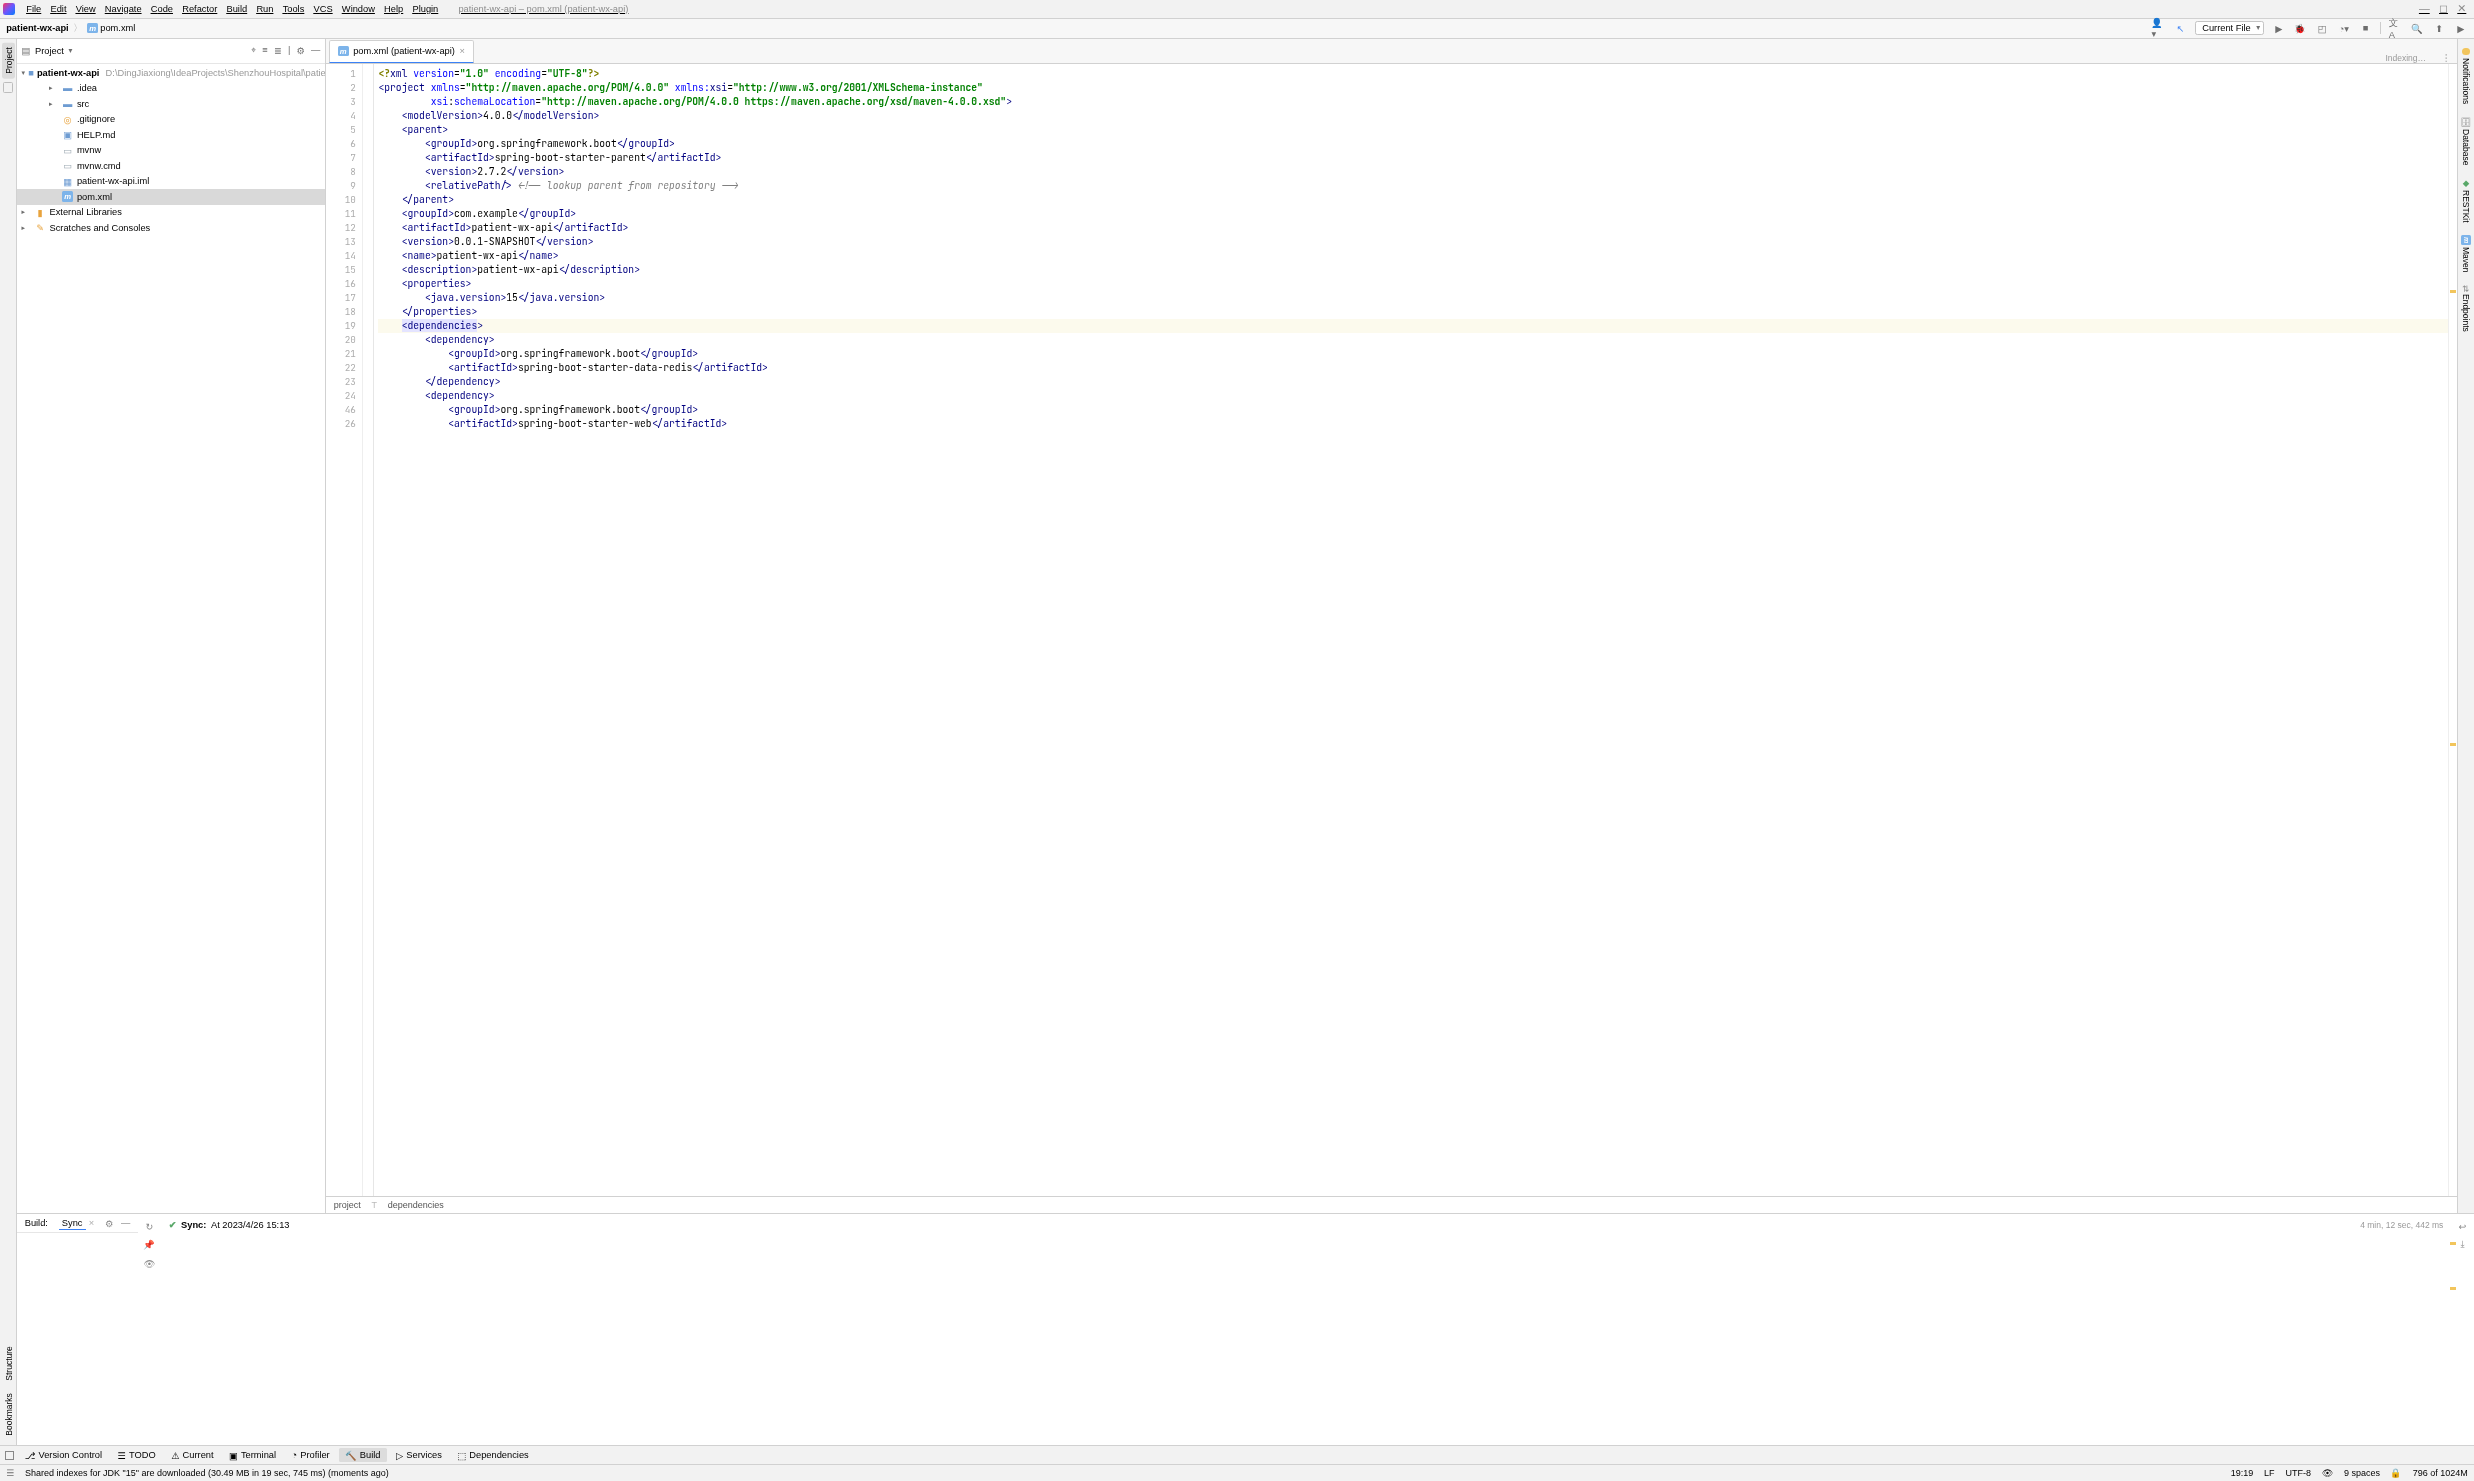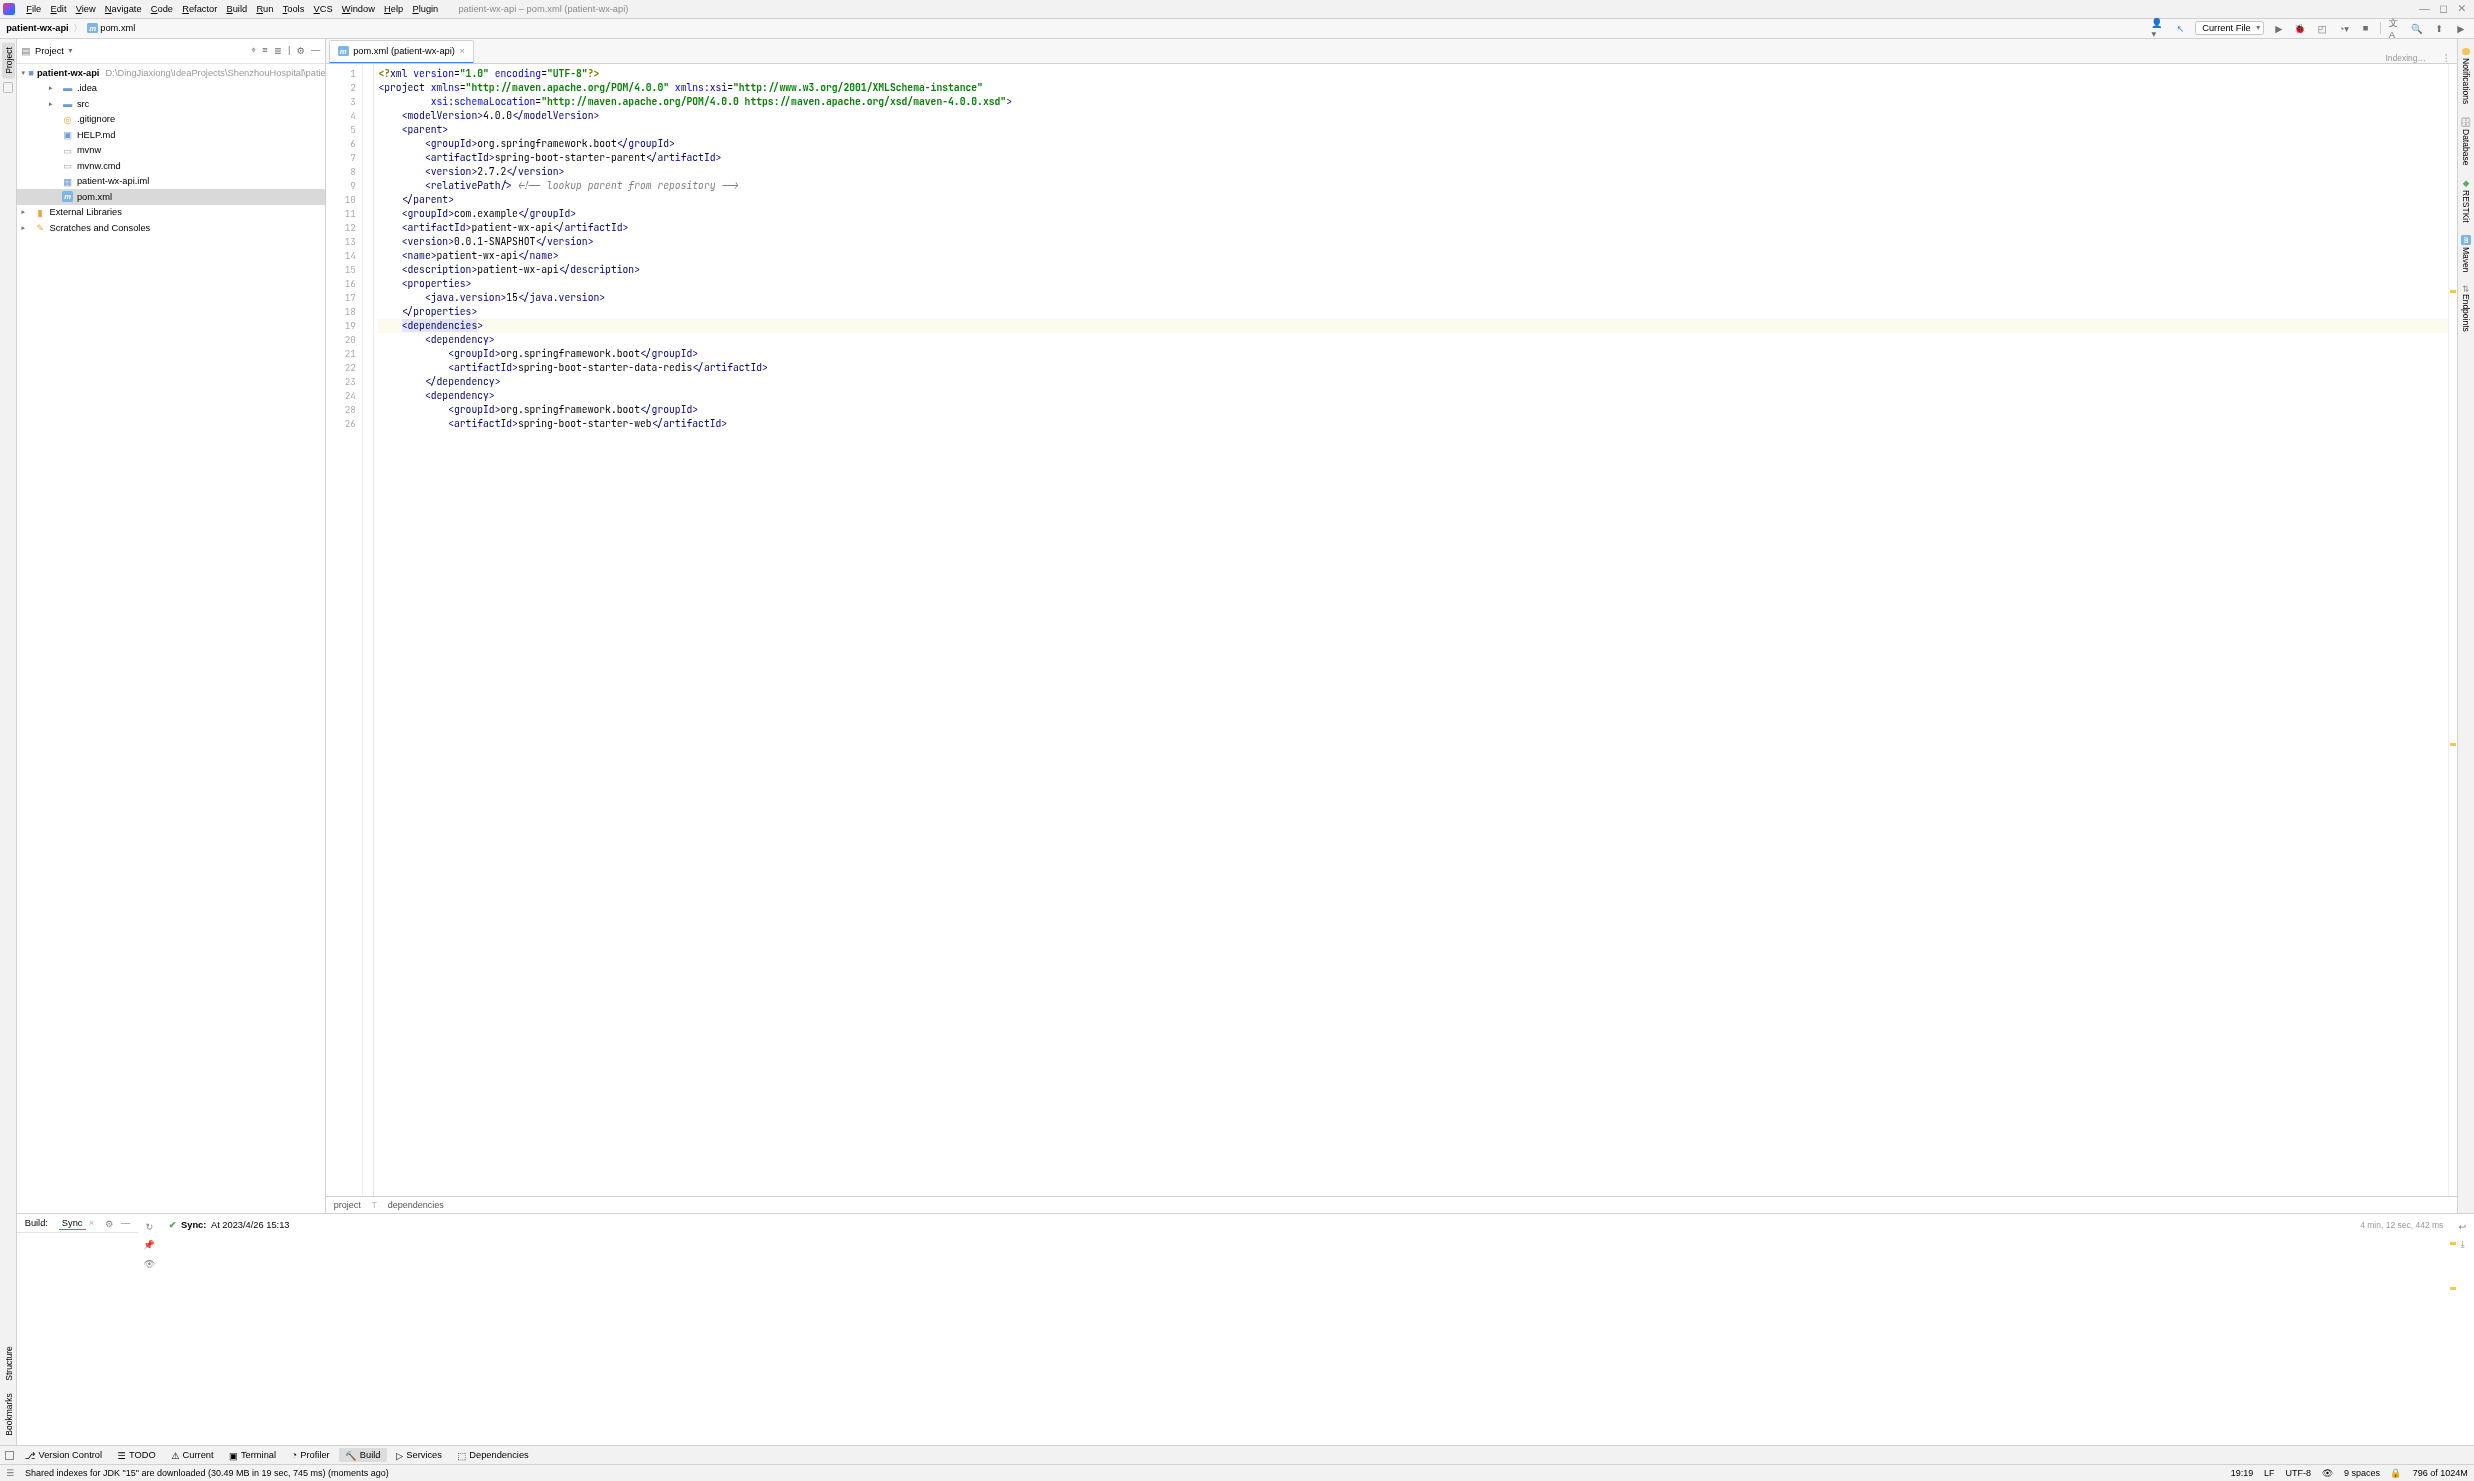--- a/index.html
+++ b/index.html
@@ -1,20 +1,20 @@
 <!DOCTYPE html>
 <html style="font-size:12.4px"><head>
 <meta charset="utf-8">
 <style>
 * { margin: 0; padding: 0; box-sizing: border-box; }
 body { font-family: "Segoe UI", Arial, sans-serif; font-size: 9.3px; color: #000; background: #fff; overflow: hidden; }
 .main-container { display: flex; flex-direction: column; height: 100vh; }
 
 
-.menu-bar { display: flex; align-items: center; height: 18.6px; background: #f2f2f2; border-bottom: 0.8px solid #d1d1d1; padding: 0 3.1px; }
+.menu-bar { display: flex; align-items: center; height: 18.6px; background: #f2f2f2; border-bottom: 0.8px solid #d1d1d1; padding: 0 3.1px; text-decoration: underline; }
 .app-icon { width: 12.4px; height: 12.4px; background: linear-gradient(135deg,#fe315d,#6b57ff,#087cfa); border-radius: 2.3px; margin-right: 6.2px; }
 .menu-bar .menu-item { padding: 0 4.6px; cursor: pointer; color: #000; }
 .menu-bar .window-title { margin-left: 15.5px; color: #8c8c8c; }
 .window-controls { margin-left: auto; display: flex; gap: 9.3px; color: #8c8c8c; padding-right: 4.6px; }
 .window-controls span { cursor: pointer; font-size: 10.8px; }
 
 
 .nav-bar { display: flex; align-items: center; height: 20px; background: #f7f7f7; border-bottom: 0.8px solid #d1d1d1; padding: 0 6.2px; gap: 4.6px; }
 .nav-bar .crumb { font-weight: 600; }
 .nav-bar .sep { color: #aaa; }
@@ -293,21 +293,21 @@
             <div>15</div>
             <div>16</div>
             <div>17</div>
             <div>18</div>
             <div>19</div>
             <div>20</div>
             <div>21</div>
             <div>22</div>
             <div>23</div>
             <div>24</div>
-            <div>28</div>
+            <div>46</div>
             <div>26</div>
           </div>
         <div class="fold-gutter"></div>
         <div class="code" id="code"><span class="ln"><span class="t-pi">&lt;?</span><span class="t-tag">xml</span><span class="t-txt"> </span><span class="t-attr">version</span><span class="t-txt">=</span><span class="t-str">"1.0"</span><span class="t-txt"> </span><span class="t-attr">encoding</span><span class="t-txt">=</span><span class="t-str">"UTF-8"</span><span class="t-pi">?&gt;</span></span><span class="ln"><span class="t-tag">&lt;project</span><span class="t-txt"> </span><span class="t-attr">xmlns</span><span class="t-txt">=</span><span class="t-str">"http://maven.apache.org/POM/4.0.0"</span><span class="t-txt"> </span><span class="t-attr">xmlns:</span><span class="t-tag">xsi</span><span class="t-txt">=</span><span class="t-str">"http://www.w3.org/2001/XMLSchema-instance"</span></span><span class="ln"><span class="t-txt">         </span><span class="t-attr">xsi</span><span class="t-txt">:</span><span class="t-attr">schemaLocation</span><span class="t-txt">=</span><span class="t-str">"http://maven.apache.org/POM/4.0.0 https://maven.apache.org/xsd/maven-4.0.0.xsd"</span><span class="t-tag">&gt;</span></span><span class="ln"><span class="t-txt">    </span><span class="t-tag">&lt;modelVersion&gt;</span><span class="t-txt">4.0.0</span><span class="t-tag">&lt;/modelVersion&gt;</span></span><span class="ln"><span class="t-txt">    </span><span class="t-tag">&lt;parent&gt;</span></span><span class="ln"><span class="t-txt">        </span><span class="t-tag">&lt;groupId&gt;</span><span class="t-txt">org.springframework.boot</span><span class="t-tag">&lt;/groupId&gt;</span></span><span class="ln"><span class="t-txt">        </span><span class="t-tag">&lt;artifactId&gt;</span><span class="t-txt">spring-boot-starter-parent</span><span class="t-tag">&lt;/artifactId&gt;</span></span><span class="ln"><span class="t-txt">        </span><span class="t-tag">&lt;version&gt;</span><span class="t-txt">2.7.2</span><span class="t-tag">&lt;/version&gt;</span></span><span class="ln"><span class="t-txt">        </span><span class="t-tag">&lt;relativePath/&gt;</span><span class="t-txt"> </span><span class="t-comm">&lt;!-- lookup parent from repository --&gt;</span></span><span class="ln"><span class="t-txt">    </span><span class="t-tag">&lt;/parent&gt;</span></span><span class="ln"><span class="t-txt">    </span><span class="t-tag">&lt;groupId&gt;</span><span class="t-txt">com.example</span><span class="t-tag">&lt;/groupId&gt;</span></span><span class="ln"><span class="t-txt">    </span><span class="t-tag">&lt;artifactId&gt;</span><span class="t-txt">patient-wx-api</span><span class="t-tag">&lt;/artifactId&gt;</span></span><span class="ln"><span class="t-txt">    </span><span class="t-tag">&lt;version&gt;</span><span class="t-txt">0.0.1-SNAPSHOT</span><span class="t-tag">&lt;/version&gt;</span></span><span class="ln"><span class="t-txt">    </span><span class="t-tag">&lt;name&gt;</span><span class="t-txt">patient-wx-api</span><span class="t-tag">&lt;/name&gt;</span></span><span class="ln"><span class="t-txt">    </span><span class="t-tag">&lt;description&gt;</span><span class="t-txt">patient-wx-api</span><span class="t-tag">&lt;/description&gt;</span></span><span class="ln"><span class="t-txt">    </span><span class="t-tag">&lt;properties&gt;</span></span><span class="ln"><span class="t-txt">        </span><span class="t-tag">&lt;java.version&gt;</span><span class="t-txt">15</span><span class="t-tag">&lt;/java.version&gt;</span></span><span class="ln"><span class="t-txt">    </span><span class="t-tag">&lt;/properties&gt;</span></span><span class="ln cur"><span class="t-txt">    </span><span class="hl"><span class="t-tag">&lt;dependencies</span></span><span class="t-tag">&gt;</span></span><span class="ln"><span class="t-txt">        </span><span class="t-tag">&lt;dependency&gt;</span></span><span class="ln"><span class="t-txt">            </span><span class="t-tag">&lt;groupId&gt;</span><span class="t-txt">org.springframework.boot</span><span class="t-tag">&lt;/groupId&gt;</span></span><span class="ln"><span class="t-txt">            </span><span class="t-tag">&lt;artifactId&gt;</span><span class="t-txt">spring-boot-starter-data-redis</span><span class="t-tag">&lt;/artifactId&gt;</span></span><span class="ln"><span class="t-txt">        </span><span class="t-tag">&lt;/dependency&gt;</span></span><span class="ln"><span class="t-txt">        </span><span class="t-tag">&lt;dependency&gt;</span></span><span class="ln"><span class="t-txt">            </span><span class="t-tag">&lt;groupId&gt;</span><span class="t-txt">org.springframework.boot</span><span class="t-tag">&lt;/groupId&gt;</span></span><span class="ln"><span class="t-txt">            </span><span class="t-tag">&lt;artifactId&gt;</span><span class="t-txt">spring-boot-starter-web</span><span class="t-tag">&lt;/artifactId&gt;</span></span></div>
         <div class="stripe" id="stripe">
             <div class="mark" style="top: 20%; background: rgb(242, 197, 92);"></div>
             <div class="mark" style="top: 60%; background: rgb(242, 197, 92);"></div>
             <div class="mark" style="top: 104%; background: rgb(242, 197, 92);"></div>
             <div class="mark" style="top: 108%; background: rgb(242, 197, 92);"></div>
           </div>

